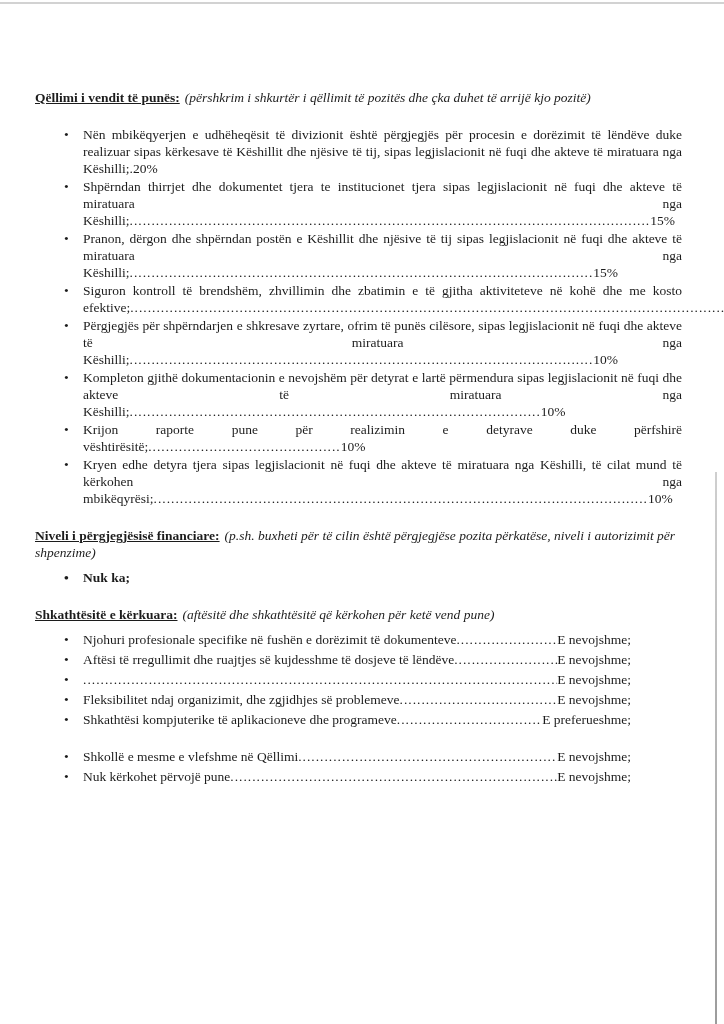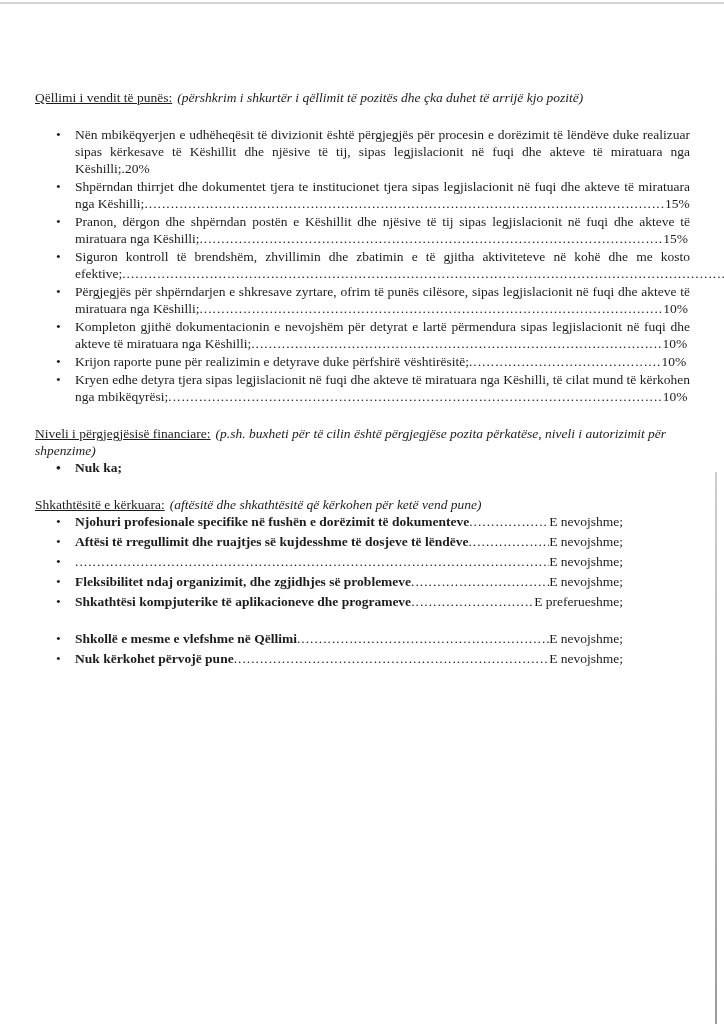--- a/index.html
+++ b/index.html
@@ -8,30 +8,30 @@
     background:#ffffff;color:#1c1c1c;
     font-family:"Liberation Serif", serif;
     font-size:13.5px;line-height:17px;
   }
   .scan-edge-top{position:absolute;top:2px;left:0;width:724px;height:2px;background:#d2d2d2;}
   .scan-edge-right{position:absolute;top:472px;left:715px;width:2px;height:552px;
     background:linear-gradient(to bottom,#cfcfcf,#9c9c9c);}
   .content{position:absolute;top:89px;left:35px;width:655px;}
   .sec{margin:0 0 20px 0;}
   .hline{margin:0;text-align:left;}
-  .h{font-weight:normal;text-decoration:underline;margin-top:8px;}
+  .h{font-weight:bold;text-decoration:underline;margin-top:8px;}
   .note{font-style:italic;margin-left:5px;}
   .body-text{margin:0;text-align:justify;}
-  ul{list-style:none;margin:0;padding:0;}
+  ul{list-style:none;margin:8px;padding:0;}
   li.b{position:relative;padding-left:40px;text-align:justify;margin:0 0 1px 0;}
   li.b::before{content:"\2022";position:absolute;left:21px;top:0;}
   li.row{position:relative;display:flex;align-items:baseline;box-sizing:border-box;
     width:588px;padding-left:40px;margin:0 0 3px 0;}
   li.row::before{content:"\2022";position:absolute;left:21px;top:0;}
-  .row-t{white-space:nowrap;font-weight:bold;}
+  .row-t{white-space:nowrap;}
   .dots,.dots-row{letter-spacing:1px;}
   .dots-row{flex:1;overflow:hidden;white-space:nowrap;}
   .pct,.val{white-space:nowrap;}
   li.nk{font-weight:bold;text-align:left;}
 </style>
 </head>
 <body>
 
 <div class="scan-edge-top"></div>
 <div class="scan-edge-right"></div>

